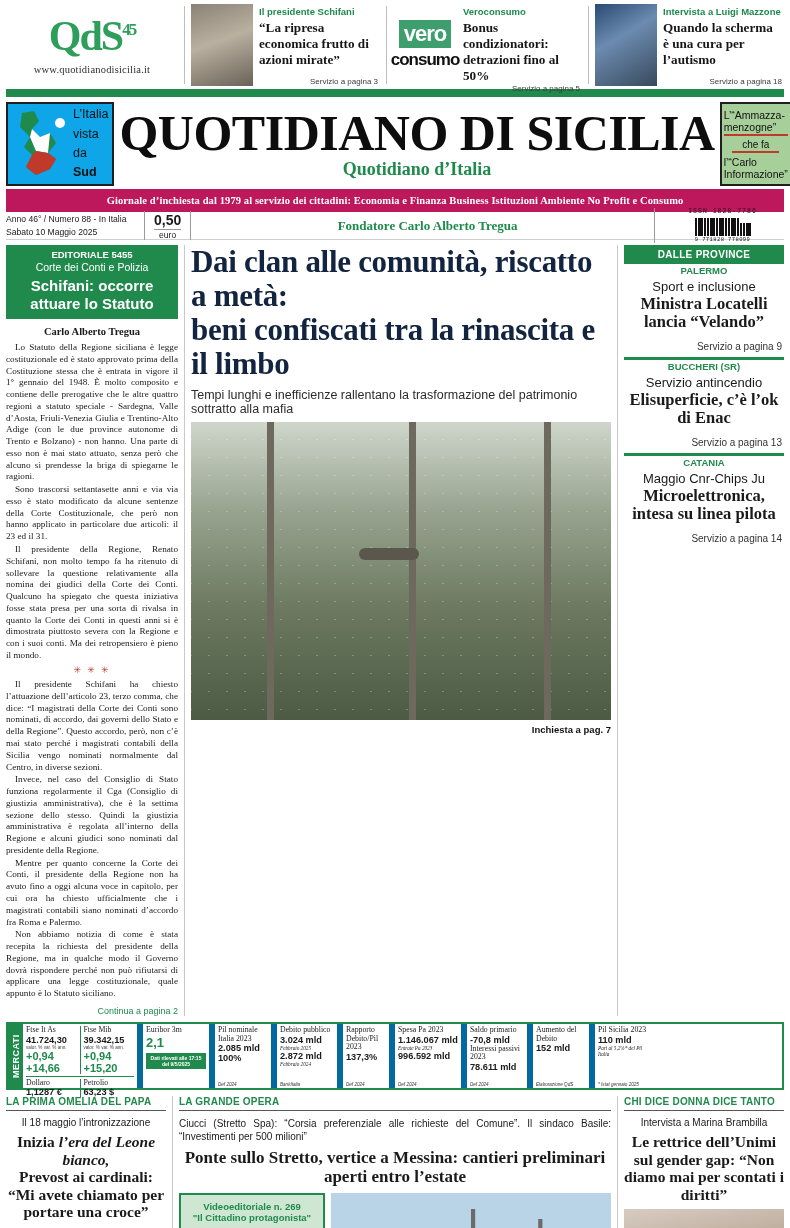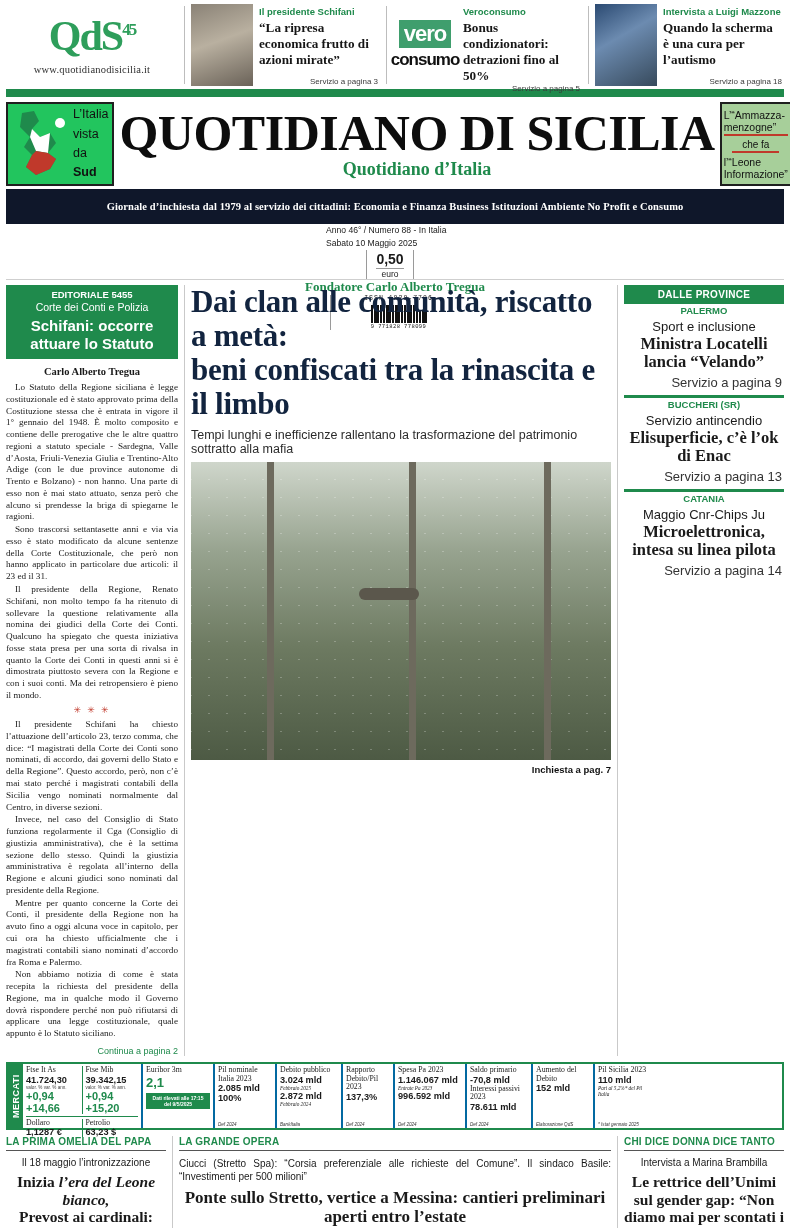--- a/index.html
+++ b/index.html
@@ -29,36 +29,36 @@
   .vero-bot { color: #111; font-weight: bold; font-size: 17px; letter-spacing: -1px; font-family: "Liberation Sans", sans-serif; margin-top: 2px;}
   .promo-txt { flex: 1; display: flex; flex-direction: column; min-width: 0; padding-top: 2px;}
   .promo-kicker { font-family: "Liberation Sans", sans-serif; font-weight: bold; font-size: 9.5px; color: #1f8a4c; margin-bottom: 3px; }
   .promo-title { font-family: "Liberation Serif", serif; font-weight: bold; font-size: 13.2px; line-height: 1.22; color: #161616; }
   .promo-ref { font-family: "Liberation Sans", sans-serif; font-size: 8px; color: #3a3a3a; text-align: right; margin-top: auto; }
 
   .greenbar { height: 8px; background: #1f8a4c; margin: 3px 0 0 0; }
 
   
   .masthead { display: flex; align-items: stretch; height: 92px; padding: 5px 0 3px; gap: 5px; }
-  .flagbox { width: 130px; border: 2px solid #1f1f1f; background: #22c55e; display: flex; align-items: center; padding: 3px 4px; }
+  .flagbox { width: 130px; border: 2px solid #1f1f1f; background: #0ea5e9; display: flex; align-items: center; padding: 3px 4px; }
   .flagmap { width: 58px; height: 74px; position: relative; }
   .flagtxt { font-family: "Liberation Sans", sans-serif; font-size: 12.5px; color: #111; line-height: 1.55; text-align: left; padding-left: 3px;}
   .flagtxt b { font-weight: bold; }
   .title-wrap { flex: 1; display: flex; flex-direction: column; justify-content: center; align-items: center; }
   .bigtitle { font-family: "Liberation Serif", serif; font-weight: bold; font-size: 50px; line-height: .96; letter-spacing: -.5px; color: #0d0d0d; white-space: nowrap; }
   .subtitle { font-family: "Liberation Serif", serif; font-weight: bold; font-size: 18px; color: #1f8a4c; margin-top: 2px; }
   .slogbox { width: 132px; border: 2px solid #1f1f1f; background: #a7cf9a; display: flex; flex-direction: column; justify-content: center; align-items: center; gap: 3px; padding: 3px 2px;}
   .slog-l { font-family: "Liberation Sans", sans-serif; font-size: 10.5px; color: #111; }
   .slog-l.u { border-bottom: 2px solid #c0392b; padding-bottom: 1px; }
   .slog-mid { font-family: "Liberation Sans", sans-serif; font-size: 10px; color: #111; border-bottom: 2px solid #c0392b; padding: 0 10px 1px;}
 
-  .strapline { background: #0f172a; color: #fff; text-align: center; font-family: "Liberation Serif", serif; font-weight: bold; font-size: 10.5px; padding: 12px 0; letter-spacing: .1px;}
-
-  
-  .inforow { display: flex; align-items: center; height: 56px; border-bottom: 1px solid #cfcfcf; flex-direction: column; }
+  .strapline { background: #be185d; color: #fff; text-align: center; font-family: "Liberation Serif", serif; font-weight: bold; font-size: 10.5px; padding: 6px 0; letter-spacing: .1px;}
+
+  
+  .inforow { display: flex; align-items: center; height: 28px; border-bottom: 1px solid #cfcfcf; }
   .issue { font-family: "Liberation Sans", sans-serif; font-size: 8.6px; line-height: 1.5; color: #1a1a1a; width: 138px; }
   .price { border-left: 1px solid #9a9a9a; border-right: 1px solid #9a9a9a; padding: 0 9px; text-align: center; margin-right: 10px;}
   .price .v { font-family: "Liberation Sans", sans-serif; font-weight: bold; font-size: 14px; }
   .price .u { font-family: "Liberation Sans", sans-serif; font-size: 8.5px; border-top: 1px solid #9a9a9a; display:block; }
   .founder { flex: 1; text-align: center; font-family: "Liberation Serif", serif; font-weight: bold; font-size: 13px; }
   .founder span { color: #1f8a4c; }
   .barcode-wrap { width: 130px; border-left: 1px solid #9a9a9a; text-align: center; padding-left: 6px;}
   .issn { font-family: "Liberation Mono", monospace; font-size: 6.5px; letter-spacing: 1px; }
   .barcode { height: 20px; display: flex; align-items: flex-end; justify-content: center; gap: 1px; margin-top: 1px;}
   .barcode i { display: block; width: 2px; height: 18px; background: #111; }
@@ -94,28 +94,28 @@
   .hero .chain { position:absolute; left:40%; top:42%; width:60px; height:12px; background:#5b574c; border-radius:6px; }
   .hero-cap { text-align: right; font-family: "Liberation Sans", sans-serif; font-weight: bold; font-size: 9.5px; margin-top: 4px; color:#111;}
 
   
   .colR { width: 160px; }
   .prov-head { background: #1f8a4c; color: #fff; text-align: center; font-family: "Liberation Sans", sans-serif; font-weight: bold; font-size: 10px; padding: 4px 0; letter-spacing: .3px;}
   .prov-item { padding: 1px 2px 5px; }
   .prov-city { text-align: center; font-family: "Liberation Sans", sans-serif; font-weight: bold; font-size: 9.5px; color: #1f8a4c; }
   .prov-over { text-align: center; font-family: "Liberation Sans", sans-serif; font-size: 13px; color: #1a1a1a; margin-top: 3px;}
   .prov-title { text-align: center; font-family: "Liberation Serif", serif; font-weight: bold; font-size: 16.5px; line-height: 1.12; margin-top: 1px;}
-  .prov-ref { text-align: right; font-family: "Liberation Sans", sans-serif; font-size: 13px; color: #333; margin-top: 3px;}
+  .prov-ref { text-align: right; font-family: "Liberation Sans", sans-serif; font-size: 10px; color: #333; margin-top: 9px;}
   .prov-sep { height: 3px; background: #1f8a4c; }
 
   
   .mercati { display: flex; border: 2px solid #1f8a4c; margin-top: 6px; height: 68px; }
   .merc-label { width: 15px; background: #1f8a4c; color: #fff; font-family: "Liberation Sans", sans-serif; font-weight: bold; font-size: 9px; writing-mode: vertical-rl; transform: rotate(180deg); display: flex; align-items: center; justify-content: center; letter-spacing: .5px;}
   .merc-cells { display: flex; flex: 1; }
-  .mc { border-right: 2px solid #0369a1; padding: 2px 3px; font-family: "Liberation Sans", sans-serif; position: relative; }
+  .mc { border-right: 6px solid #0369a1; padding: 2px 3px; font-family: "Liberation Sans", sans-serif; position: relative; }
   .mc:last-child { border-right: none; }
   .mc .lbl { font-family: "Liberation Serif", serif; font-size: 7.8px; line-height: 1.12; }
   .mc .big { font-family: "Liberation Sans", sans-serif; font-weight: bold; font-size: 9.2px; }
   .mc .tiny { font-size: 4.6px; color: #444; }
   .mc .grn { color: #1f8a4c; font-weight: bold; font-size: 11px; }
   .mc .src { position: absolute; bottom: 1px; left: 3px; font-size: 4.6px; color: #333; font-style: italic;}
   .mc .ital { font-style: italic; font-size: 5.2px; font-family: "Liberation Serif", serif;}
   .mc-split { border-bottom: 1px solid #1f8a4c; padding-bottom: 2px; margin-bottom: 2px;}
   .mc-dual { display: flex; }
   .mc-dual > div { flex: 1; }
@@ -208,21 +208,21 @@
     </div>
 
     <div class="title-wrap">
       <div class="bigtitle">QUOTIDIANO DI SICILIA</div>
       <div class="subtitle">Quotidiano d’Italia</div>
     </div>
 
     <div class="slogbox">
       <div class="slog-l u">L’“Ammazza-menzogne”</div>
       <div class="slog-mid">che fa</div>
-      <div class="slog-l">l’“Leone Informazione”</div>
+      <div class="slog-l">l’“Carlo Informazione”</div>
     </div>
   </div>
 
   <div class="strapline">Giornale d’inchiesta dal 1979 al servizio dei cittadini: Economia e Finanza Business Istituzioni Ambiente No Profit e Consumo</div>
 
   <div class="inforow">
     <div class="issue">
       <div>Anno 46° / Numero 88 - In Italia</div>
       <div>Sabato 10 Maggio 2025</div>
     </div>

